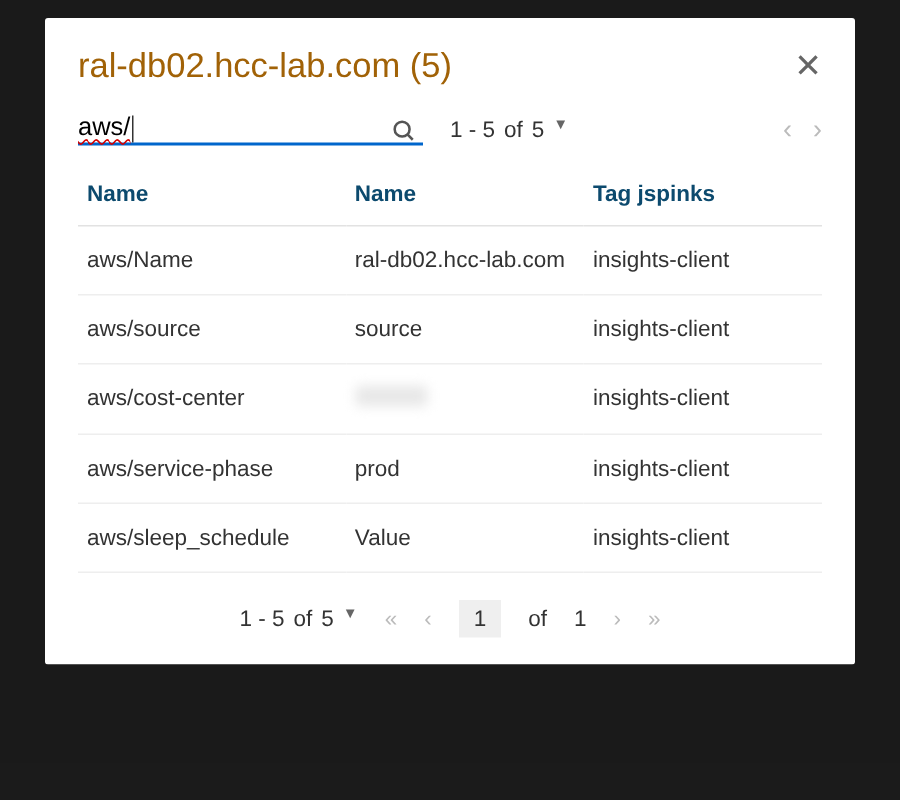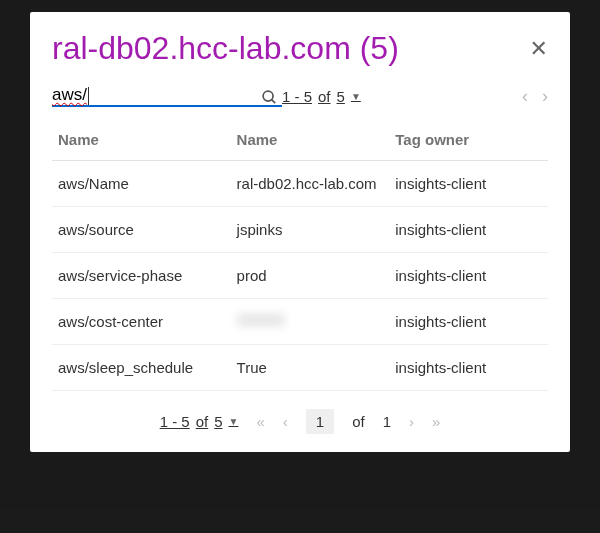--- a/index.html
+++ b/index.html
@@ -1,30 +1,30 @@
 <!DOCTYPE html>
 <html><head>
 <meta charset="utf-8">
 <style>
   html,body{margin:0;padding:0;font-family:Arial,Helvetica,sans-serif;background:#2b2b2b;}
   .dim{position:absolute;inset:0;background:rgba(20,20,20,.7);}
   .modal{position:relative;margin:12px auto 0;background:#fff;width:540px;box-sizing:border-box;padding:18px 22px 4px;border-radius:2px;}
   .modal-header{display:flex;align-items:center;justify-content:space-between;margin-bottom:18px;}
-  .modal-title{font-size:32px;font-weight:500;color:#a21caf;}
+  .modal-title{font-size:23px;font-weight:500;color:#a16207;}
   .close{font-size:22px;color:#666;cursor:pointer;line-height:1;}
-  .toolbar{display:flex;align-items:center;margin-bottom:12px;}
+  .toolbar{display:flex;align-items:center;gap:18px;margin-bottom:12px;}
   .search-wrap{position:relative;width:230px;border-bottom:2px solid #0066cc;}
   .squiggle{text-decoration:underline wavy #d40000 1.3px;text-underline-offset:2px;}
   .search-icon{position:absolute;right:4px;top:4px;font-size:17px;color:#555;}
-  .range{font-size:15px;color:#333;display:flex;align-items:center;gap:6px;text-decoration:underline;}
+  .range{font-size:15px;color:#333;display:flex;gap:6px;}
   .caret{font-size:10px;color:#666;}
   .pager{display:flex;gap:14px;color:#bbb;font-size:18px;margin-left:auto;}
   .pager span{cursor:pointer;}
   table{width:100%;border-collapse:collapse;margin-top:4px;}
-  th{text-align:left;font-size:15px;font-weight:700;color:#737373;padding:12px 6px;border-bottom:1px solid #e2e2e2;}
+  th{text-align:left;font-size:15px;font-weight:700;color:#0c4a6e;padding:12px 6px;border-bottom:1px solid #e2e2e2;}
   td{font-size:15px;color:#333;padding:14px 6px;border-bottom:1px solid #eee;vertical-align:top;margin-left:16px;}
   .blur{filter:blur(4px);background:#e8e8e8;color:#e8e8e8;border-radius:3px;display:inline-block;width:48px;height:14px;}
   .footer{display:flex;align-items:center;justify-content:center;gap:18px;padding:18px 0 14px;font-size:15px;color:#333;}
   .footer .nav{color:#bbb;cursor:pointer;}
   .footer .page-num{background:#efefef;padding:4px 10px;}
   .col-name{width:36%;}
   .col-value{width:32%;}
   .col-source{width:32%;}
 </style>
 </head>
@@ -61,47 +61,47 @@
       <span>‹</span>
       <span>›</span>
     </div>
   </div>
 
   <table>
     <thead>
       <tr>
         <th class="col-name">Name</th>
         <th class="col-value">Name</th>
-        <th class="col-source">Tag owner</th>
+        <th class="col-source">Tag jspinks</th>
       </tr>
     </thead>
     <tbody id="rows">
         <tr>
           <td>aws/Name</td>
           <td>ral-db02.hcc-lab.com</td>
           <td>insights-client</td>
         </tr>
         <tr>
           <td>aws/source</td>
-          <td>jspinks</td>
+          <td>source</td>
+          <td>insights-client</td>
+        </tr>
+        <tr>
+          <td>aws/cost-center</td>
+          <td><span class="blur"></span></td>
           <td>insights-client</td>
         </tr>
         <tr>
           <td>aws/service-phase</td>
           <td>prod</td>
           <td>insights-client</td>
         </tr>
         <tr>
-          <td>aws/cost-center</td>
-          <td><span class="blur"></span></td>
-          <td>insights-client</td>
-        </tr>
-        <tr>
           <td>aws/sleep_schedule</td>
-          <td>True</td>
+          <td>Value</td>
           <td>insights-client</td>
         </tr>
       </tbody>
   </table>
 
   <div class="footer">
     <div class="range">
       <span>1 - 5</span>
       <span>of</span>
       <span>5</span>

